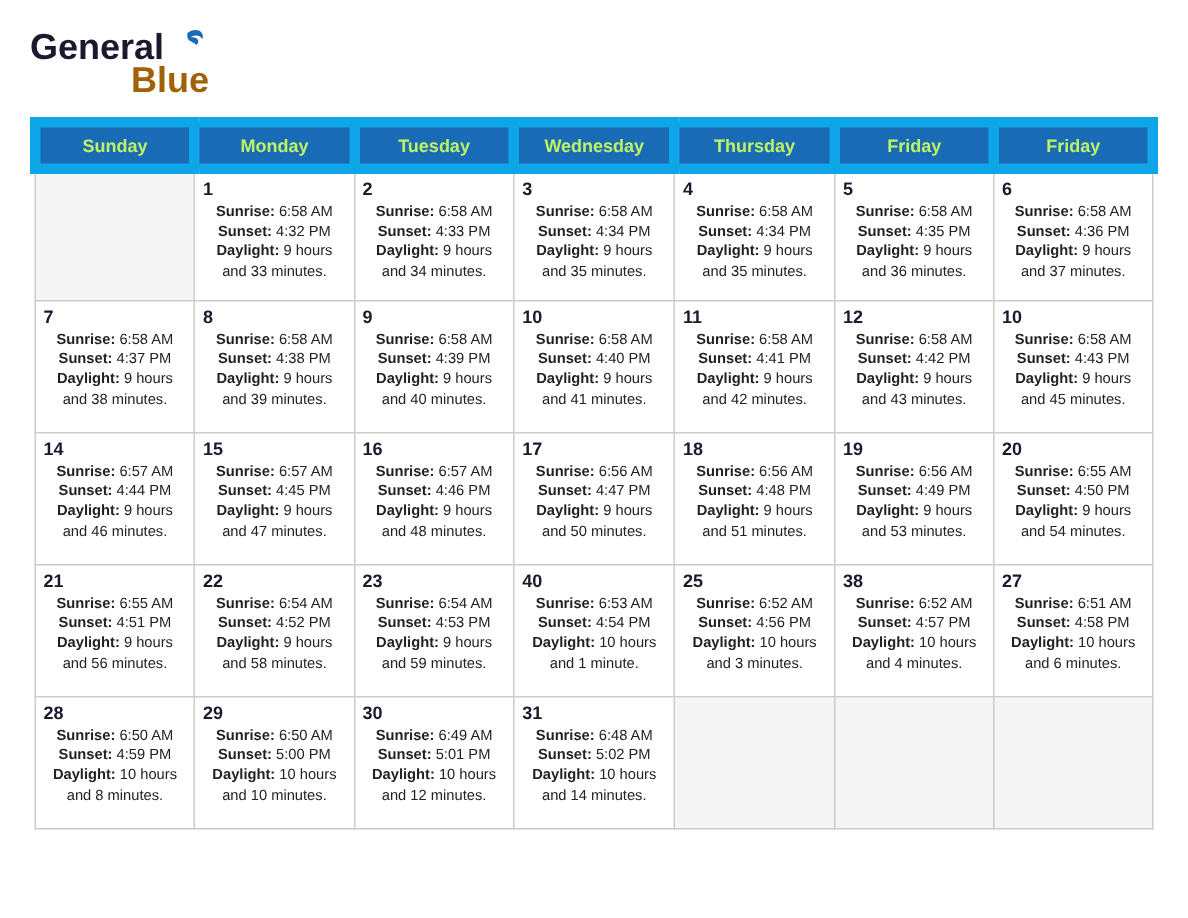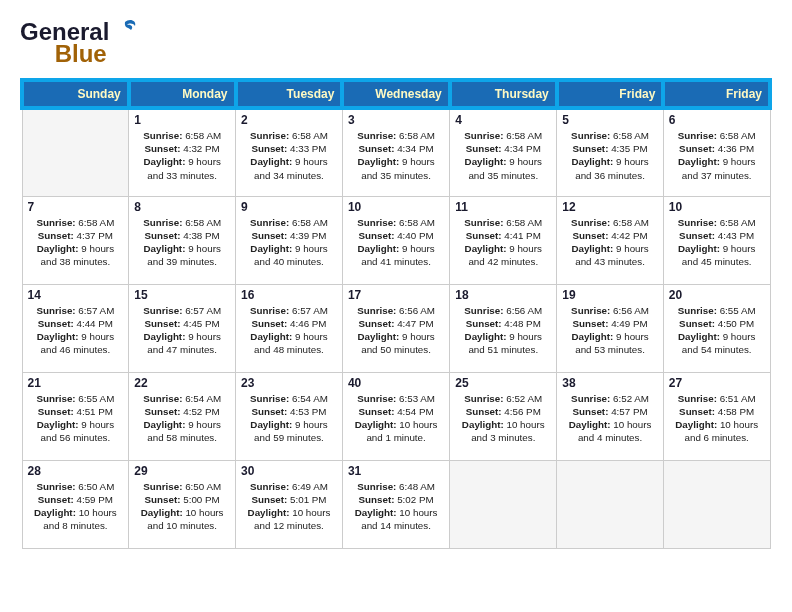--- a/index.html
+++ b/index.html
@@ -18,21 +18,21 @@
     }
     .header {
       display: flex;
       justify-content: space-between;
       align-items: flex-start;
       margin-bottom: 10px;
     }
     .logo {
       display: flex;
       flex-direction: column;
-      align-items: center;
+      align-items: flex-end;
     }
     .logo-row {
       display: flex;
       align-items: center;
     }
     .title-block {
       text-align: right;
     }
     .title-block h1 {
       font-size: 32px;
@@ -45,26 +45,26 @@
       font-weight: normal;
       color: #333;
     }
     .calendar {
       width: 100%;
       border-collapse: collapse;
       font-size: 10.5px;
     }
     .calendar thead tr th {
       background: #1a6bb5;
-      color: #fef9c3;
-      text-align: right;
+      color: #bef264;
+      text-align: center;
       padding: 5px 6px;
       font-size: 12px;
       font-weight: bold;
-      border: 4px solid #0ea5e9;
+      border: 7px solid #0ea5e9;
     }
     .calendar tbody tr td {
       border: 1px solid #ccc;
       vertical-align: top;
       padding: 3px 5px;
       width: 108px;
       height: 88px;
       background: #fff;
     }
     .calendar tbody tr td.empty {

